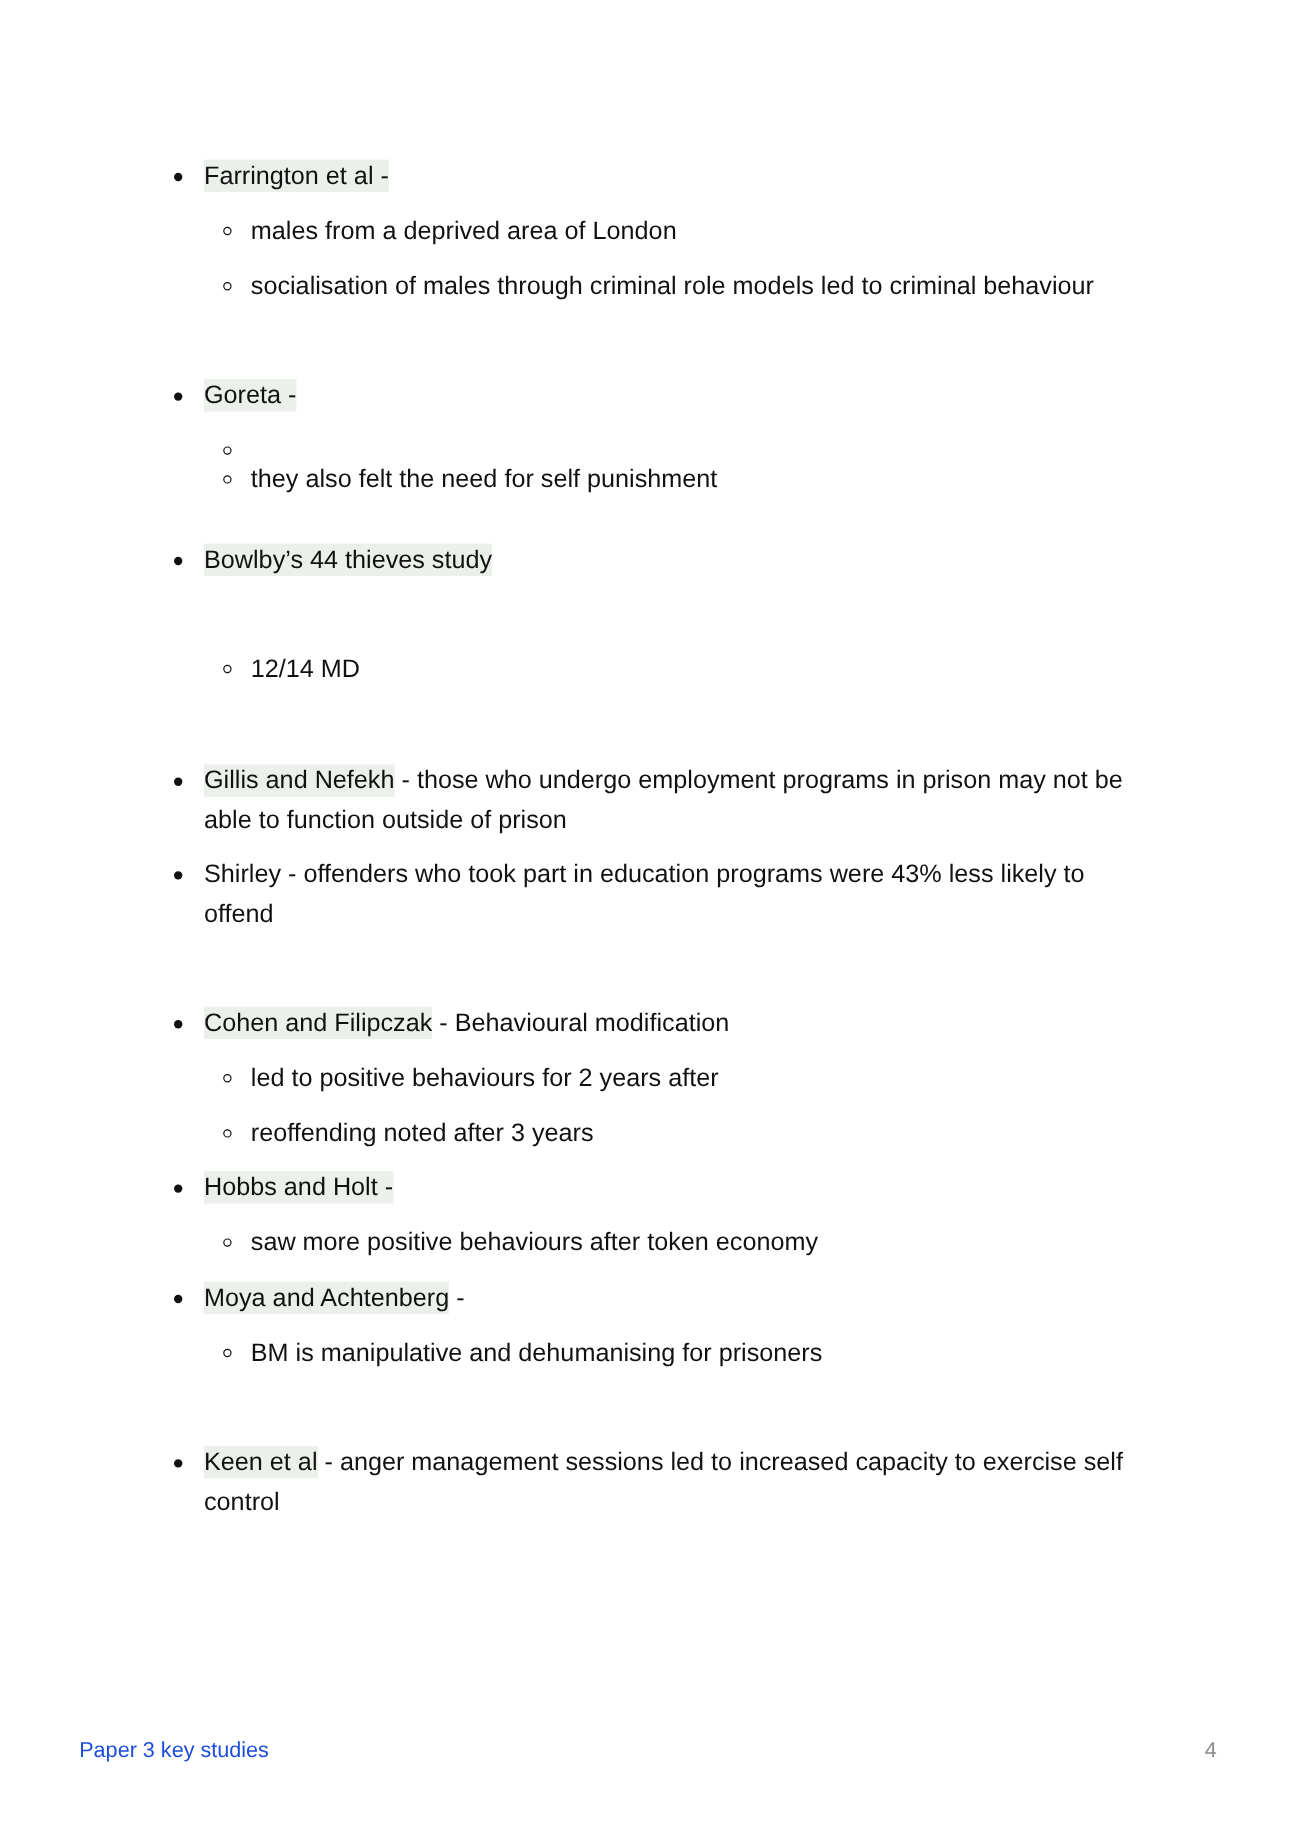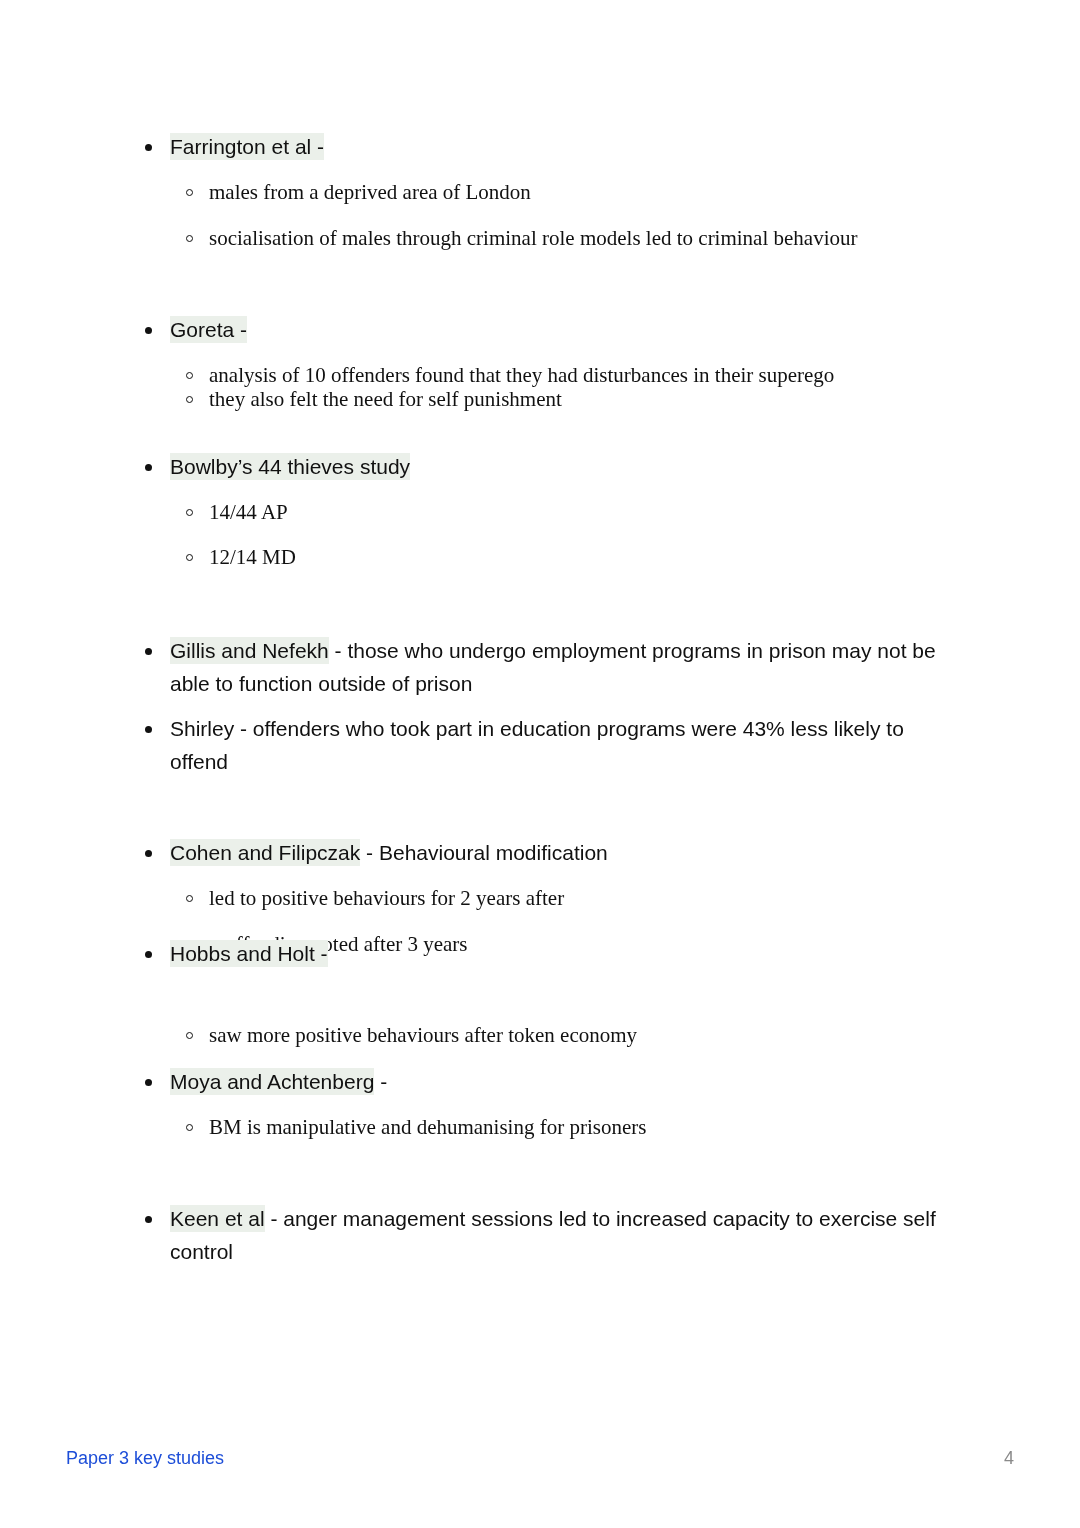--- a/index.html
+++ b/index.html
@@ -5,21 +5,21 @@
     html, body { margin: 0; padding: 0; background: #ffffff; }
     body {
       width: 1080px; height: 1528px; position: relative; overflow: hidden;
       font-family: "Liberation Sans", sans-serif; color: #111111;
     }
     .page { position: absolute; left: 0; top: 0; width: 1080px; height: 1528px; padding-left: 46px; }
     .item {
       position: absolute; left: 170px; width: 775px;
       font-size: 21px; line-height: 33px;
     }
-    .item.l2 { left: 209px; width: 740px; font-family: Liberation Serif, serif; }
+    .item.l2 { left: 209px; width: 740px; }
     .bullet {
       position: absolute; left: -25px; top: 14px;
       width: 7px; height: 7px; border-radius: 50%; background: #111;
     }
     .item.l2 .bullet {
       left: -23px; top: 13px; width: 5px; height: 5px;
       background: transparent; border: 1.6px solid #111;
     }
     .hl { background: #ebf0ea; padding: 2px 0; }
     .footer-left {
@@ -43,31 +43,28 @@
     <span class="bullet"></span><span>males from a deprived area of London</span>
   </div>
   <div class="item l2" style="top:222px">
     <span class="bullet"></span><span>socialisation of males through criminal role models led to criminal behaviour</span>
   </div>
 
   <div class="item l1" style="top:313px">
     <span class="bullet"></span><span class="hl">Goreta -</span><span></span>
   </div>
   <div class="item l2" style="top:359px">
-    <span class="bullet"></span><span>analysis of 10 offenders found that they had disturbances in their superego</span>
+    <span class="bullet"></span>
   </div>
   <div class="item l2" style="top:383px">
     <span class="bullet"></span><span>they also felt the need for self punishment</span>
   </div>
 
   <div class="item l1" style="top:450px">
     <span class="bullet"></span><span class="hl">Bowlby’s 44 thieves study</span><span></span>
-  </div>
-  <div class="item l2" style="top:496px">
-    <span class="bullet"></span><span>14/44 AP</span>
   </div>
   <div class="item l2" style="top:541px">
     <span class="bullet"></span><span>12/14 MD</span>
   </div>
 
   <div class="item l1" style="top:634px">
     <span class="bullet"></span><span class="hl">Gillis and Nefekh</span><span> - those who undergo employment programs in prison may not be able to function outside of prison</span>
   </div>
   <div class="item l1" style="top:712px">
     <span class="bullet"></span><span>Shirley - offenders who took part in education programs were 43% less likely to offend</span>
@@ -76,21 +73,21 @@
   <div class="item l1" style="top:836px">
     <span class="bullet"></span><span class="hl">Cohen and Filipczak</span><span> - Behavioural modification</span>
   </div>
   <div class="item l2" style="top:882px">
     <span class="bullet"></span><span>led to positive behaviours for 2 years after</span>
   </div>
   <div class="item l2" style="top:928px">
     <span class="bullet"></span><span>reoffending noted after 3 years</span>
   </div>
 
-  <div class="item l1" style="top:937px">
+  <div class="item l1" style="top:973px">
     <span class="bullet"></span><span class="hl">Hobbs and Holt -</span><span></span>
   </div>
   <div class="item l2" style="top:1019px">
     <span class="bullet"></span><span>saw more positive behaviours after token economy</span>
   </div>
 
   <div class="item l1" style="top:1065px">
     <span class="bullet"></span><span class="hl">Moya and Achtenberg</span><span> -</span>
   </div>
   <div class="item l2" style="top:1111px">

